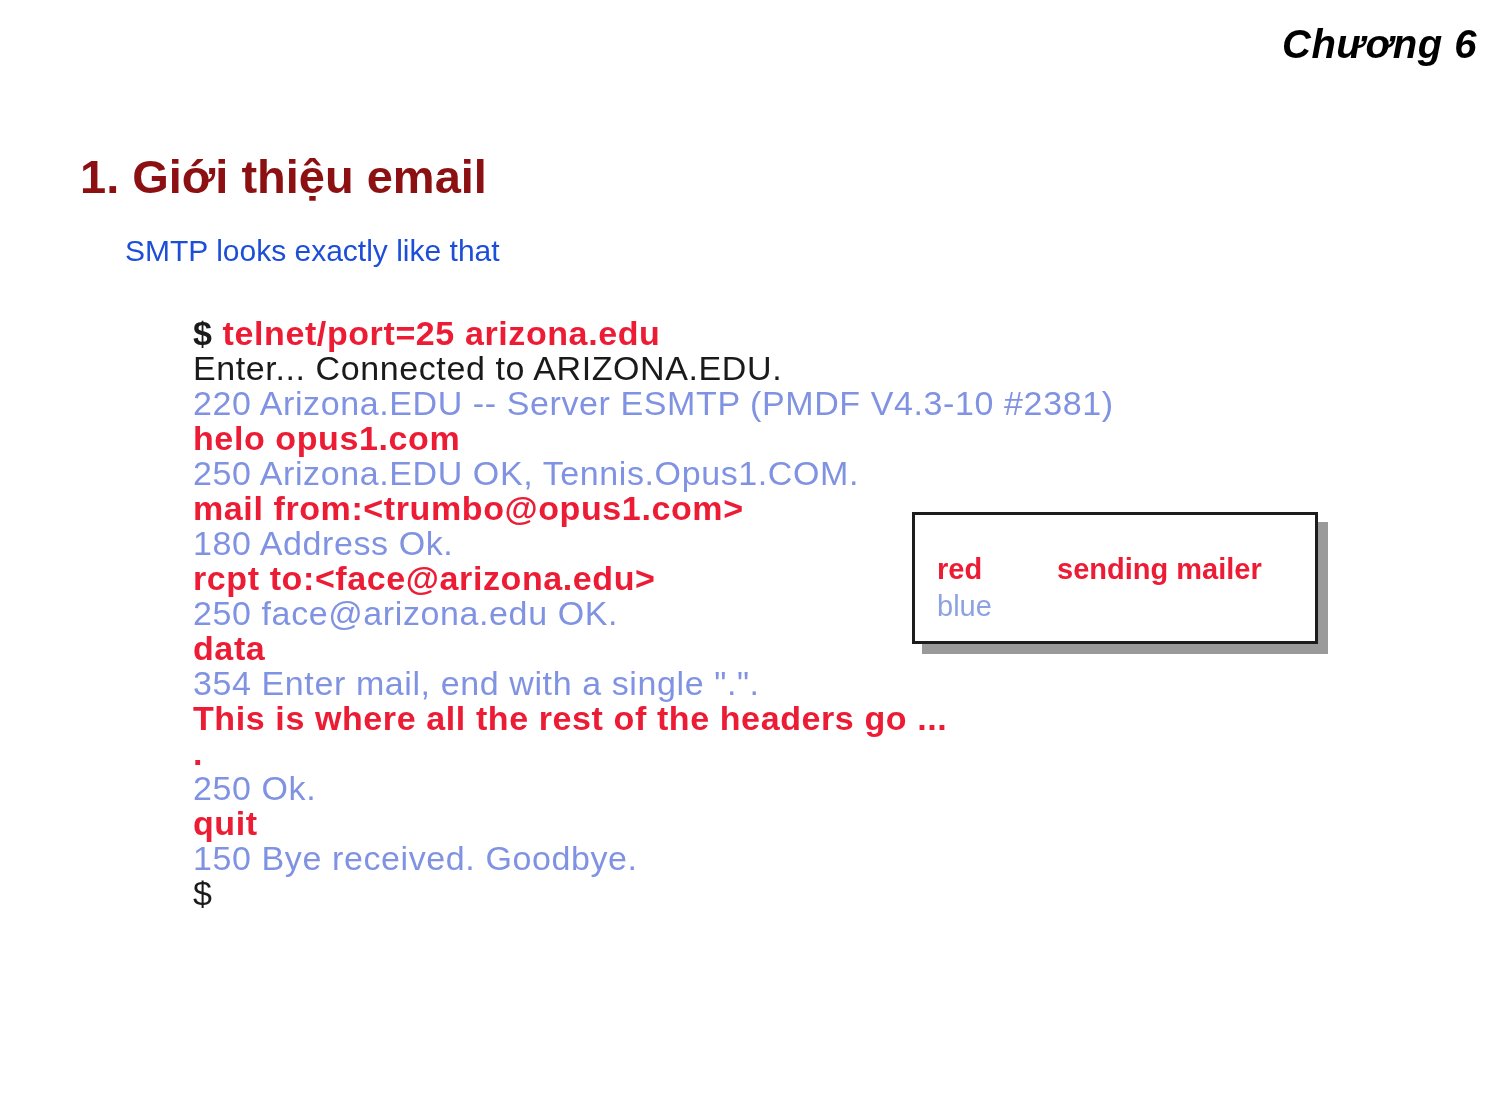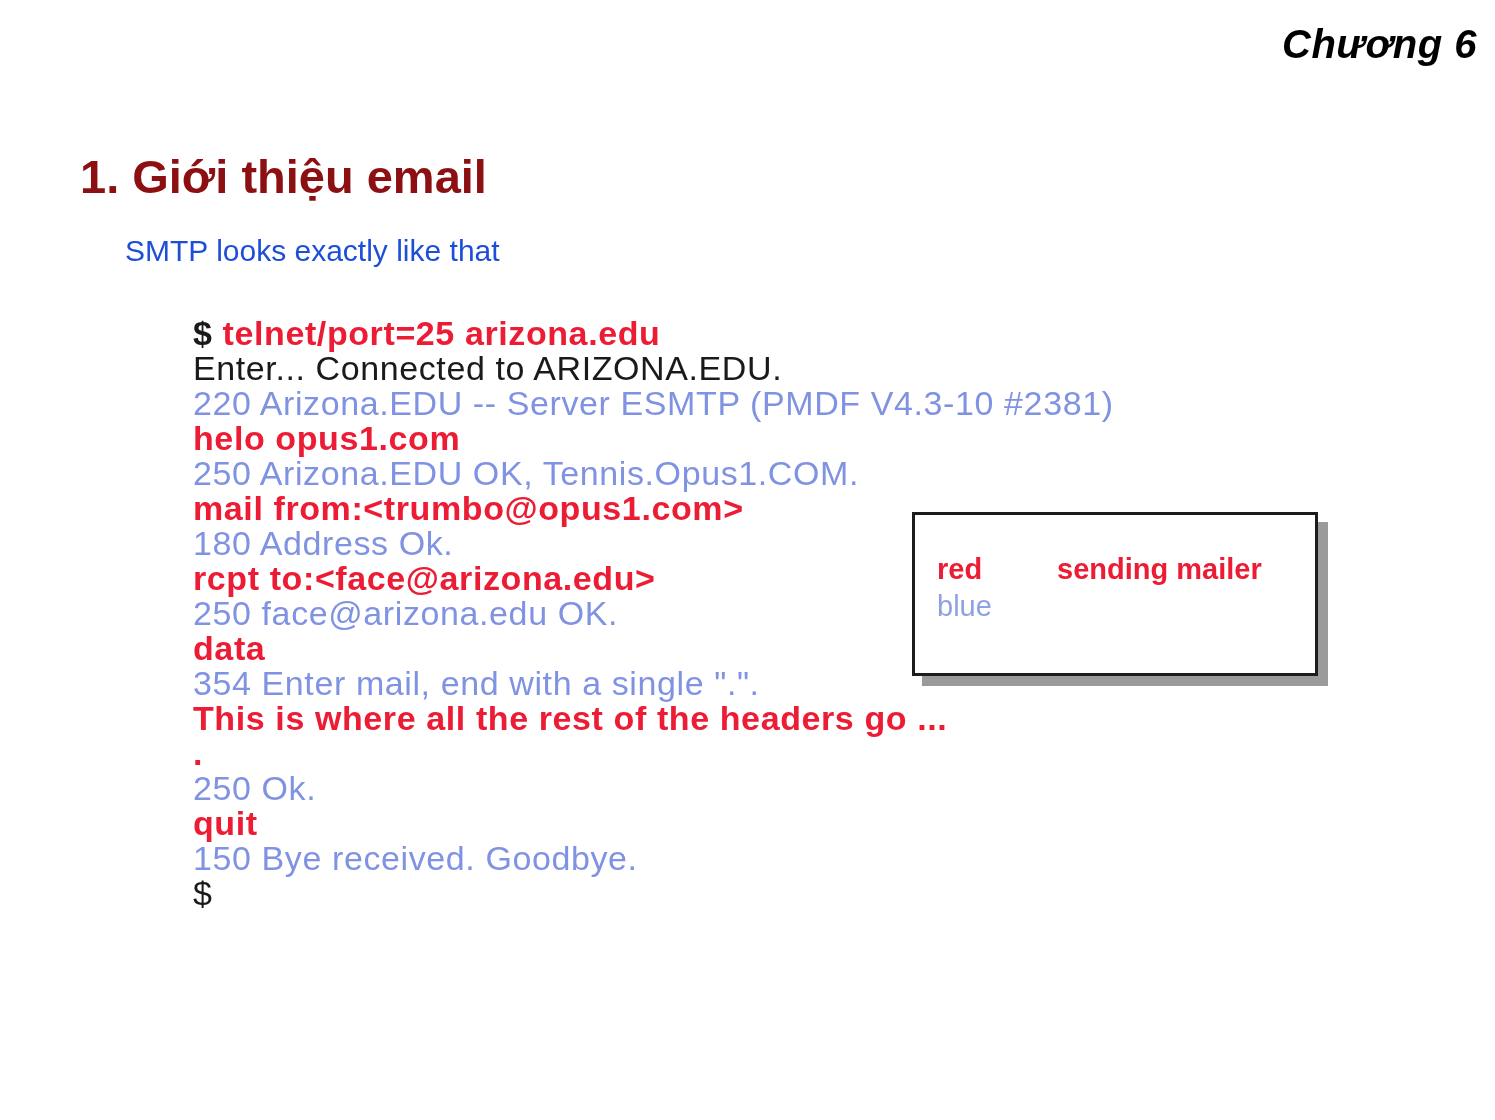--- a/index.html
+++ b/index.html
@@ -89,21 +89,21 @@
     color: #ED1C35;
     font-weight: bold;
   }
 
   
   .legend-box {
     position: absolute;
     left: 912px;
     top: 512px;
     width: 406px;
-    height: 164px;
+    height: 132px;
     background: #ffffff;
     border: 3px solid #1C1C1C;
     box-sizing: border-box;
     box-shadow: 10px 10px 0 0 #9A9A9A;
   }
   .legend-rows {
     position: absolute;
     left: 22px;
     top: 38px;
     width: 370px;

